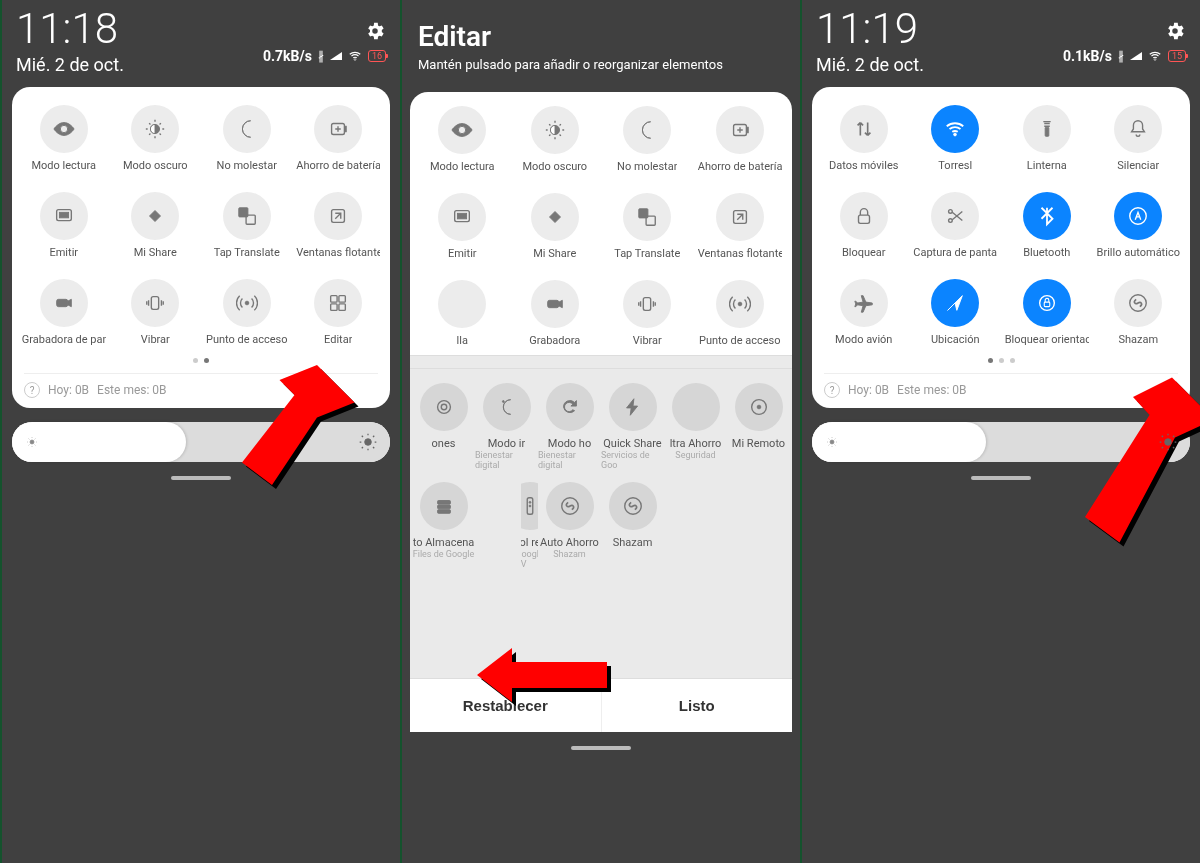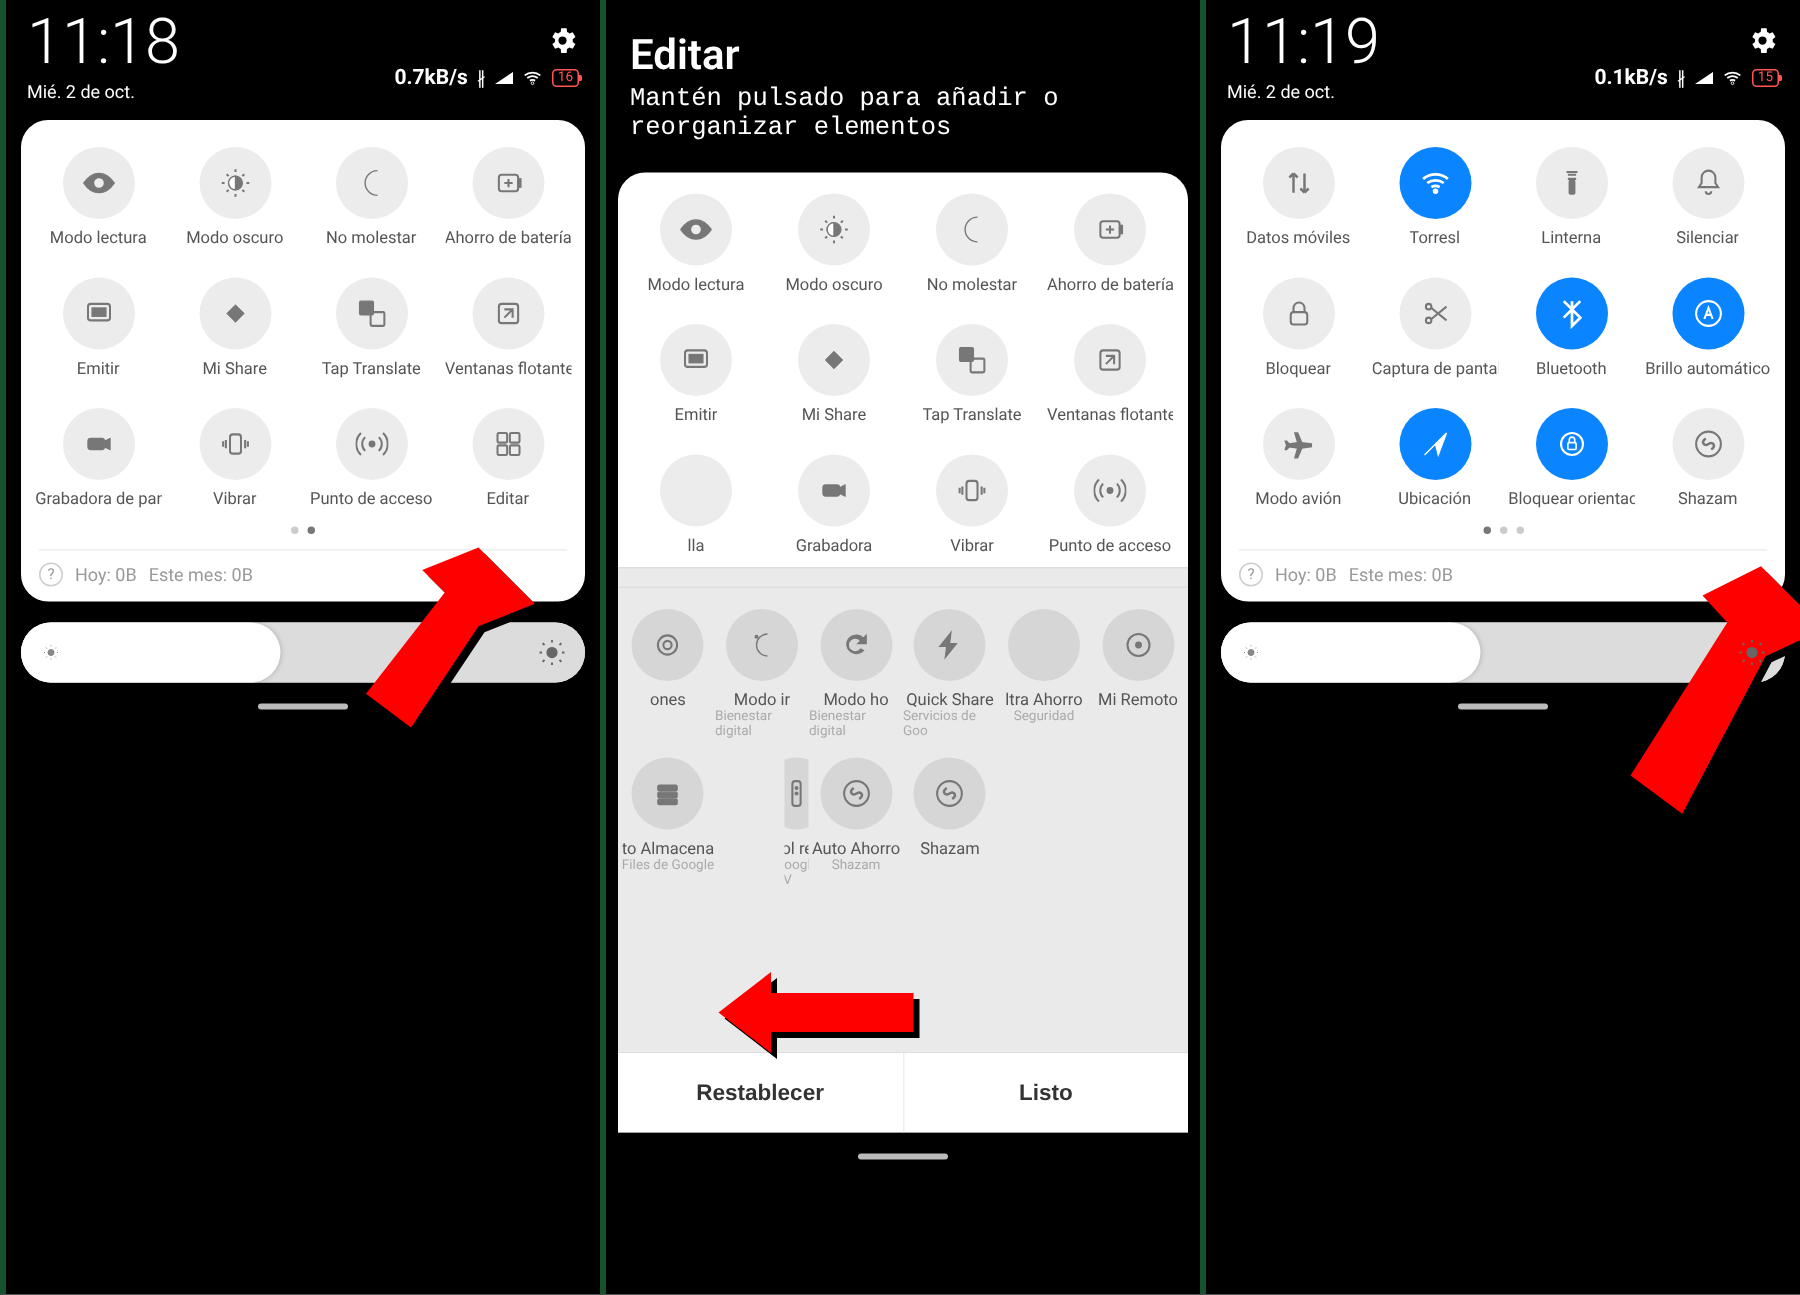--- a/index.html
+++ b/index.html
@@ -7,36 +7,36 @@
     background: #707070;
     font-family: -apple-system, BlinkMacSystemFont, "Segoe UI", Roboto, sans-serif;
     display: flex;
     width: 1200px;
     height: 863px;
     overflow: hidden;
   }
   .phone {
     flex: 1;
     position: relative;
-    background: #000000;
-    border-left: 4px solid #14532d;
+    background: #404040;
+    border-left: 2px solid #14532d;
   }
   .phone:first-child { border-left: none; }
 
   
   .status-bar {
     display: flex;
     justify-content: space-between;
     align-items: center;
     padding: 8px 14px 0;
     color: #fff;
   }
   .status-left { display: flex; flex-direction: column; }
   .clock { font-size: 42px; font-weight: 300; line-height: 1; }
-  .date { font-size: 12px; margin-top: 4px; }
+  .date { font-size: 18px; margin-top: 4px; }
   .status-right { display: flex; align-items: center; gap: 6px; font-size: 12px; }
   .gear-icon { width: 22px; height: 22px; fill: #fff; }
   .net-speed { font-size: 14px; font-weight: bold; }
   .battery-badge {
     border: 1px solid #f55;
     border-radius: 3px;
     padding: 0 3px;
     font-size: 9px;
     color: #f55;
     display: inline-flex;
@@ -146,21 +146,21 @@
   .bright-icon.right { margin-left:auto; }
 
   .nav-handle {
     width:60px;height:4px;background:#bbb;border-radius:2px;
     margin:14px auto 0;
   }
 
   
   .editor-header { padding: 20px 16px 10px; color:#fff; }
   .editor-title { font-size:28px; font-weight:600; }
-  .editor-subtitle { font-size:17px; margin-top:4px;font-family:Liberation Mono, monospace; }
+  .editor-subtitle { font-size:13px; margin-top:4px; }
 
   .editor-panel {
     background:#fff;
     border-radius:18px 18px 0 0;
     margin:10px 8px 0;
     padding:6px 0 0;
     height: 640px;
     display:flex;
     flex-direction:column;
     overflow:hidden;

